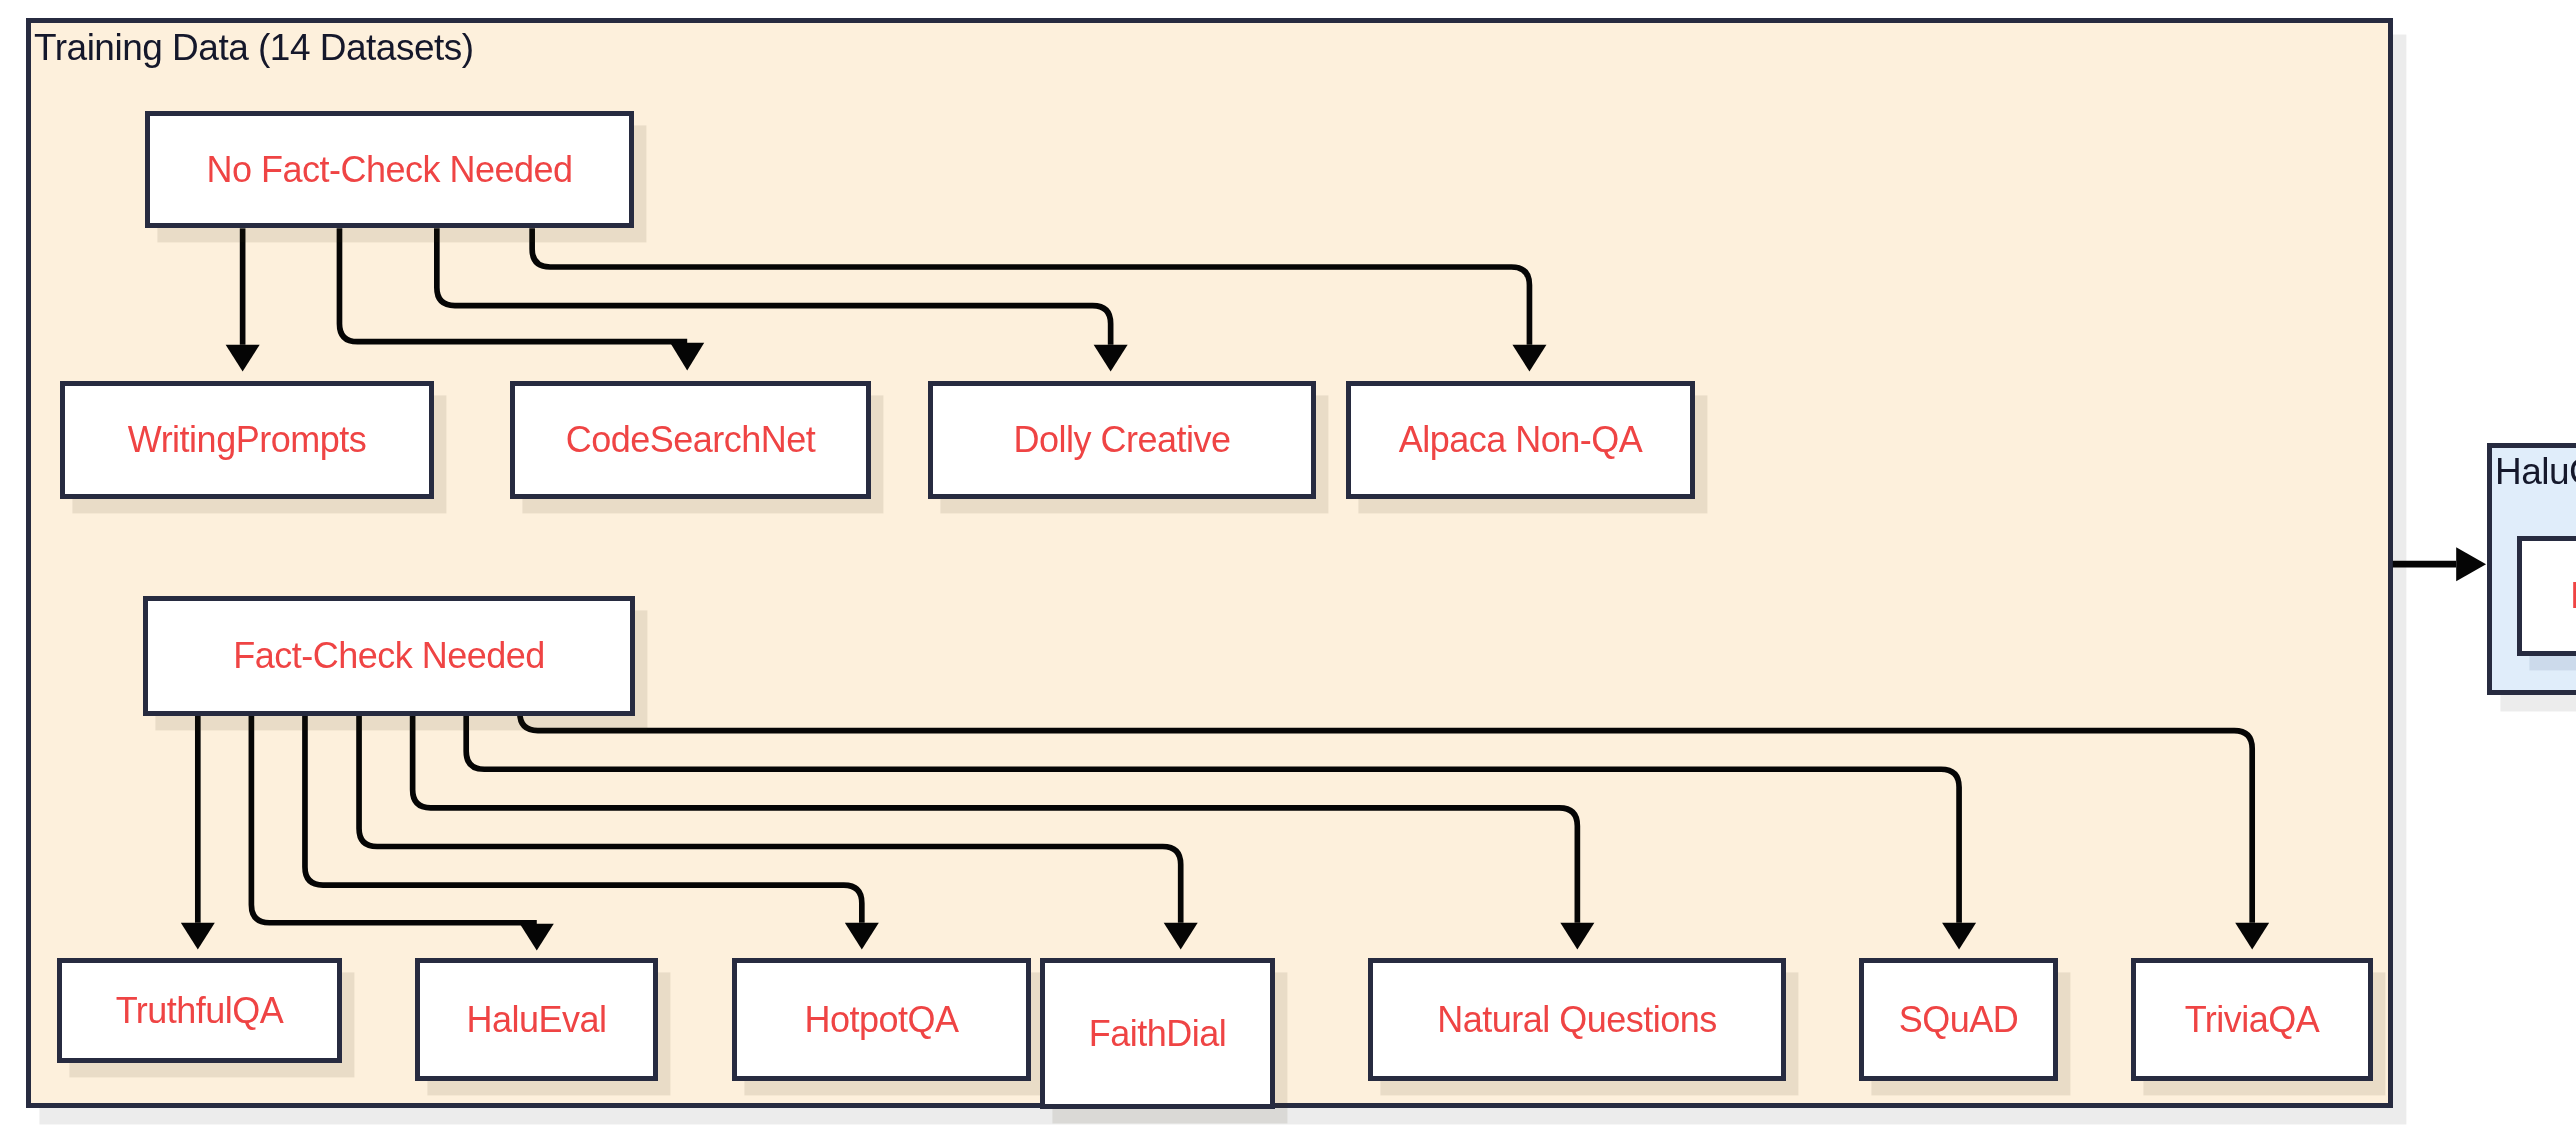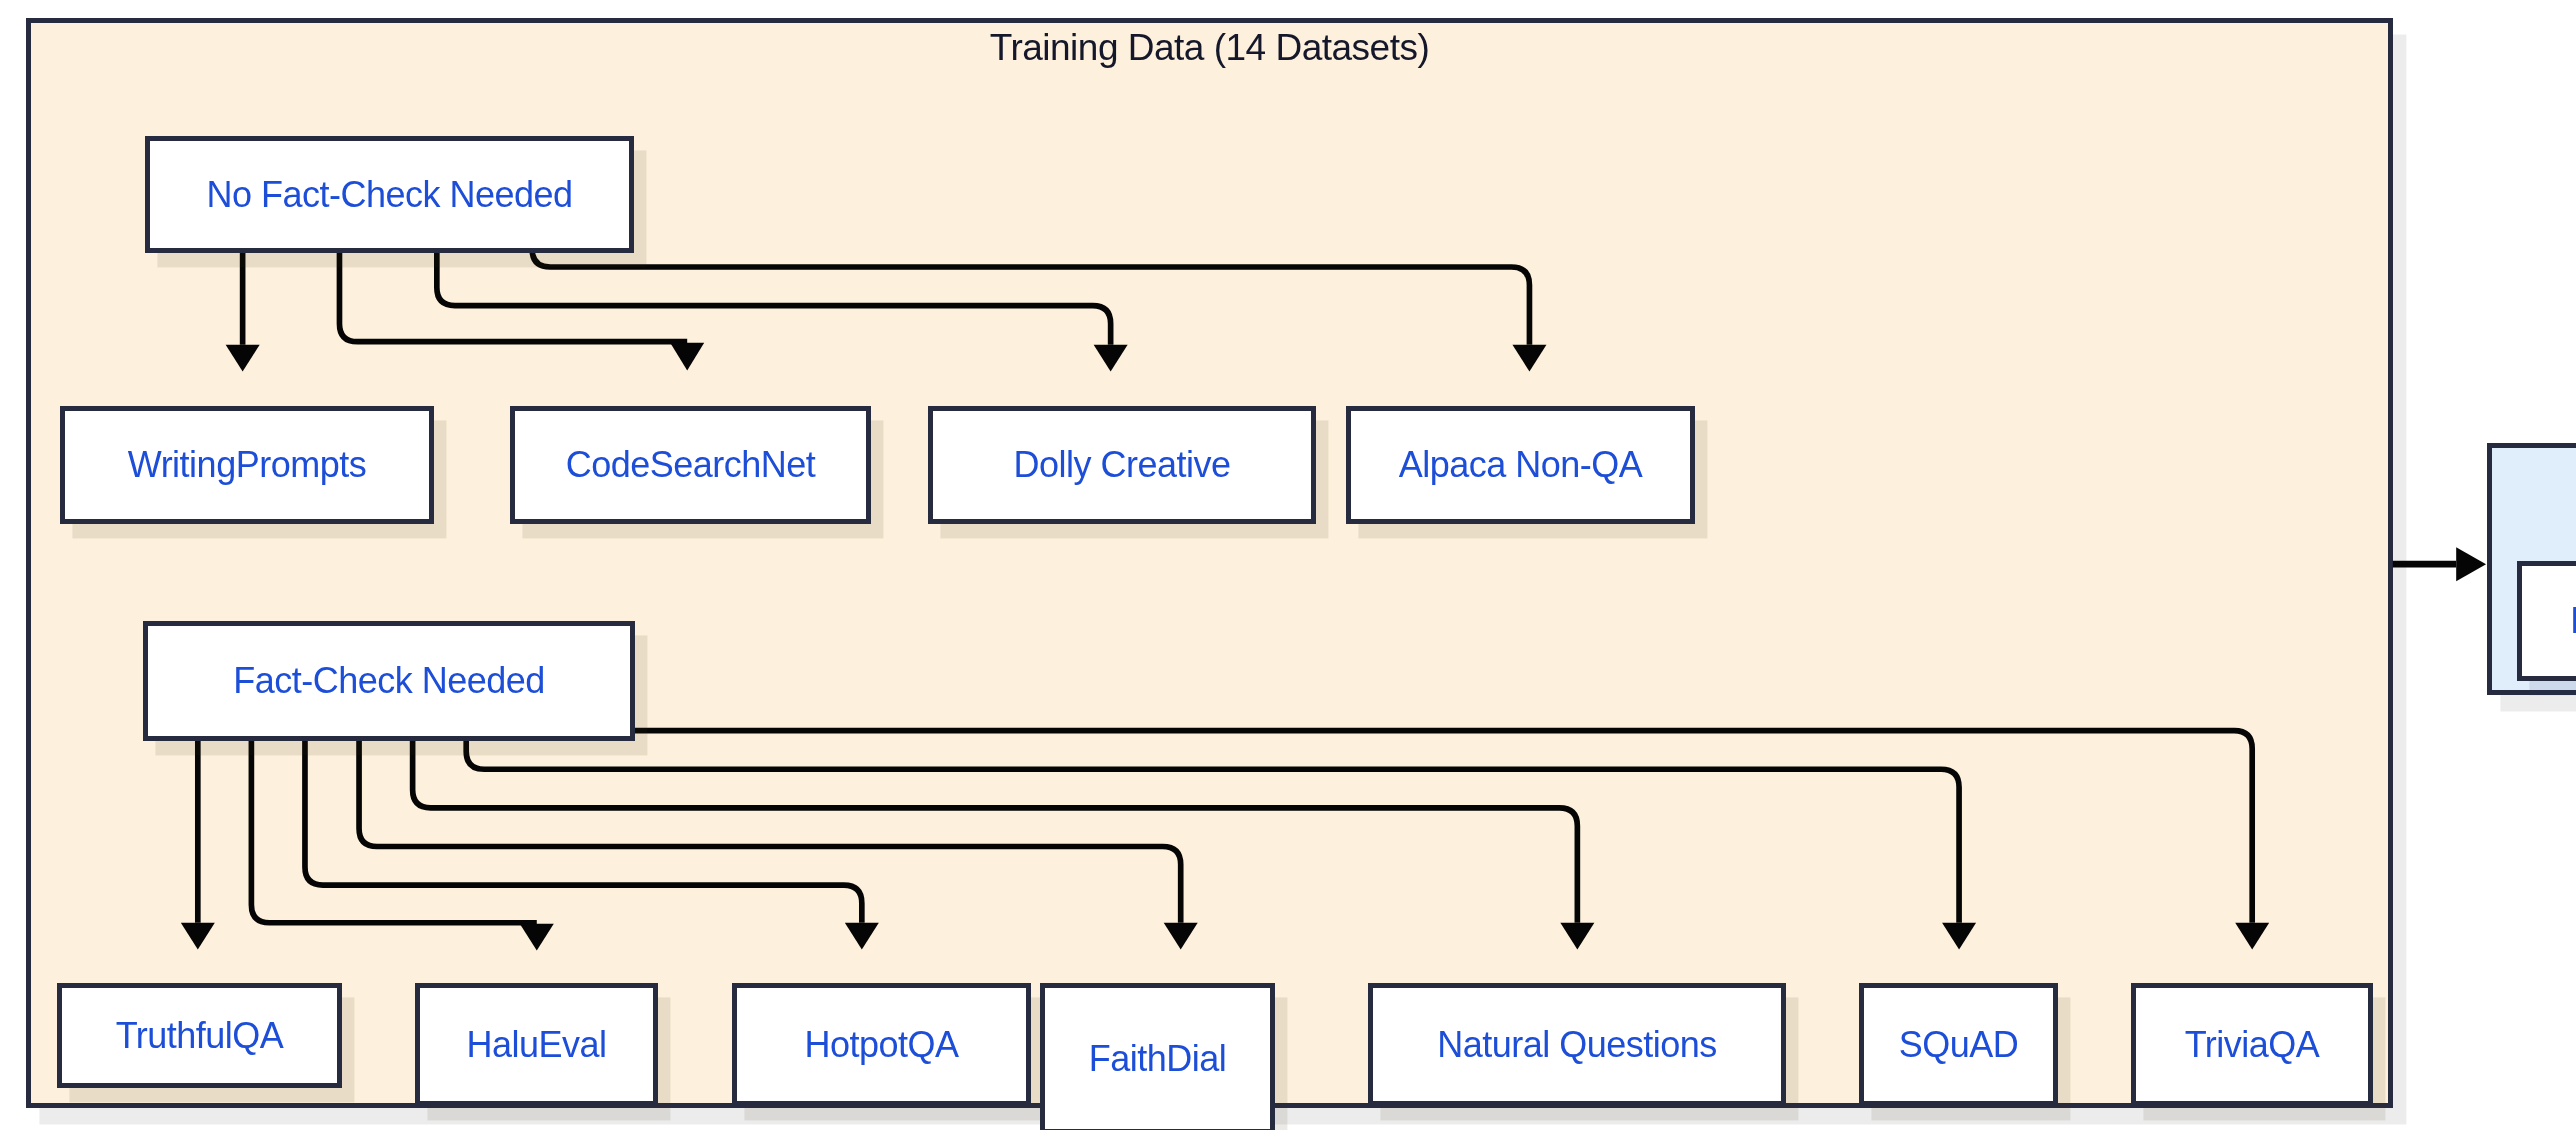--- a/index.html
+++ b/index.html
@@ -11,36 +11,36 @@
   
   .subgraph {
     position:absolute; box-sizing:border-box;
     border:5.7px solid #272b40;
     box-shadow:13.4px 16.5px 0 rgba(0,0,0,0.075);
   }
   .c-training { left:26px; top:17.5px; width:2367px; height:1090px; background:#fdf0dc; }
   .c-sentinel { left:2487px; top:443px; width:1327px; height:252px; background:#e0edfa; }
 
   .subgraph-title {
-    position:absolute; text-align:center;
+    position:absolute; 
     font-size:37px; font-weight:500; letter-spacing:-0.5px; color:#15182b;
     line-height:41px;
+    padding-left:8px;
   }
   .t-training { left:26px; top:27px; width:2367px; }
   .t-sentinel { left:2487px; top:451px; width:1327px; }
 
   
   .node {
     position:absolute; box-sizing:border-box;
     background:#ffffff; border:5.7px solid #272b40;
     box-shadow:12.4px 14.4px 0 rgba(62,48,18,0.10);
     display:flex; align-items:center; justify-content:center;
-    font-size:36px; font-weight:500; letter-spacing:-0.5px; color:#1d4ed8;
+    font-size:36px; font-weight:500; letter-spacing:-0.5px; color:#ef4444;
     white-space:nowrap;
-    margin-top:25px;
   }
   .n-nofc   { left:145px;  top:111px;  width:489px; height:117px; }
   .n-wp     { left:60px;  top:381px;  width:374px; height:118px; }
   .n-csn    { left:510px;  top:381px;  width:361px; height:118px; }
   .n-dolly  { left:928px; top:381px;  width:388px; height:118px; }
   .n-alpaca { left:1346px; top:381px;  width:349px; height:118px; }
   .n-fc     { left:143px;  top:596px; width:492px; height:120px; }
   .n-tqa    { left:57px;  top:958px; width:285px; height:105px; }
   .n-halu   { left:415px;  top:958px; width:243px; height:123px; }
   .n-hot    { left:732px; top:958px; width:299px; height:123px; }

